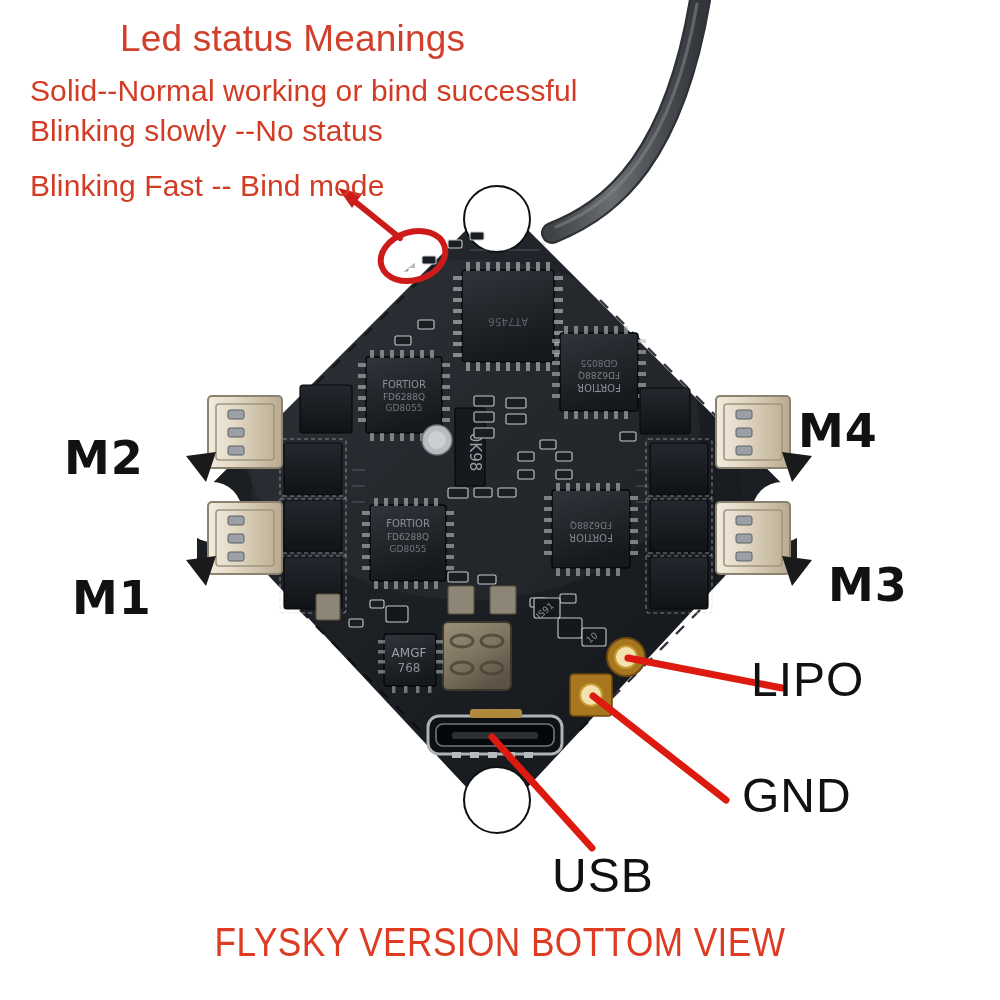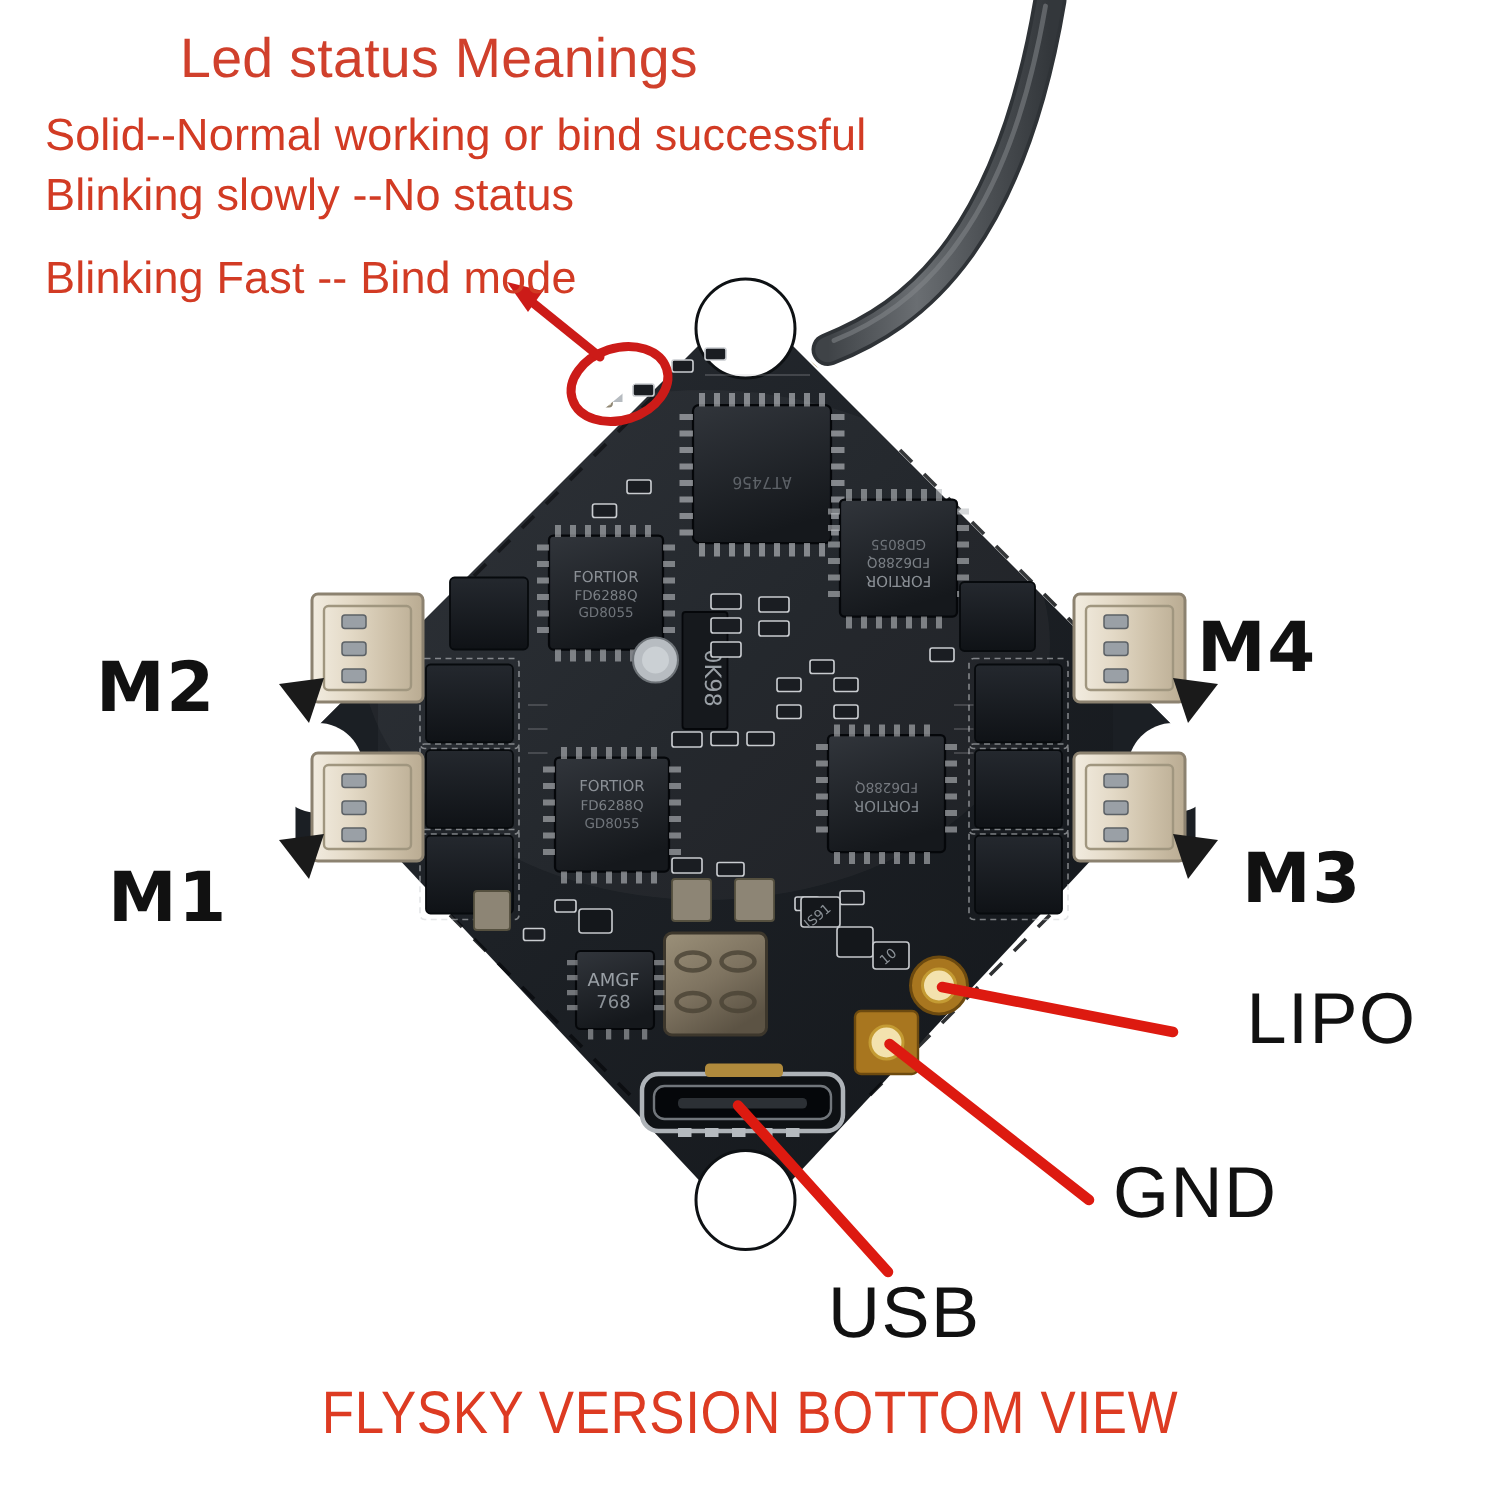--- a/index.html
+++ b/index.html
@@ -45,21 +45,21 @@
   .m1{left:72px;top:575px;}
   .m4{left:798px;top:408px;}
   .m3{left:828px;top:562px;}
 
   
   .plabel{
     position:absolute;color:#111;font-size:48px;font-weight:400;
     letter-spacing:1px;line-height:1;
     font-family:"Liberation Sans", sans-serif;
   }
-  .lipo{left:831px;top:656px;text-align:right;}
+  .lipo{left:751px;top:656px;text-align:right;}
   .gnd{left:742px;top:772px;}
   .usb{left:552px;top:852px;}
 
   
   svg.overlay{position:absolute;left:0;top:0;width:1000px;height:1000px;}
 </style>
 </head>
 <body>
 
 <div id="stage">

